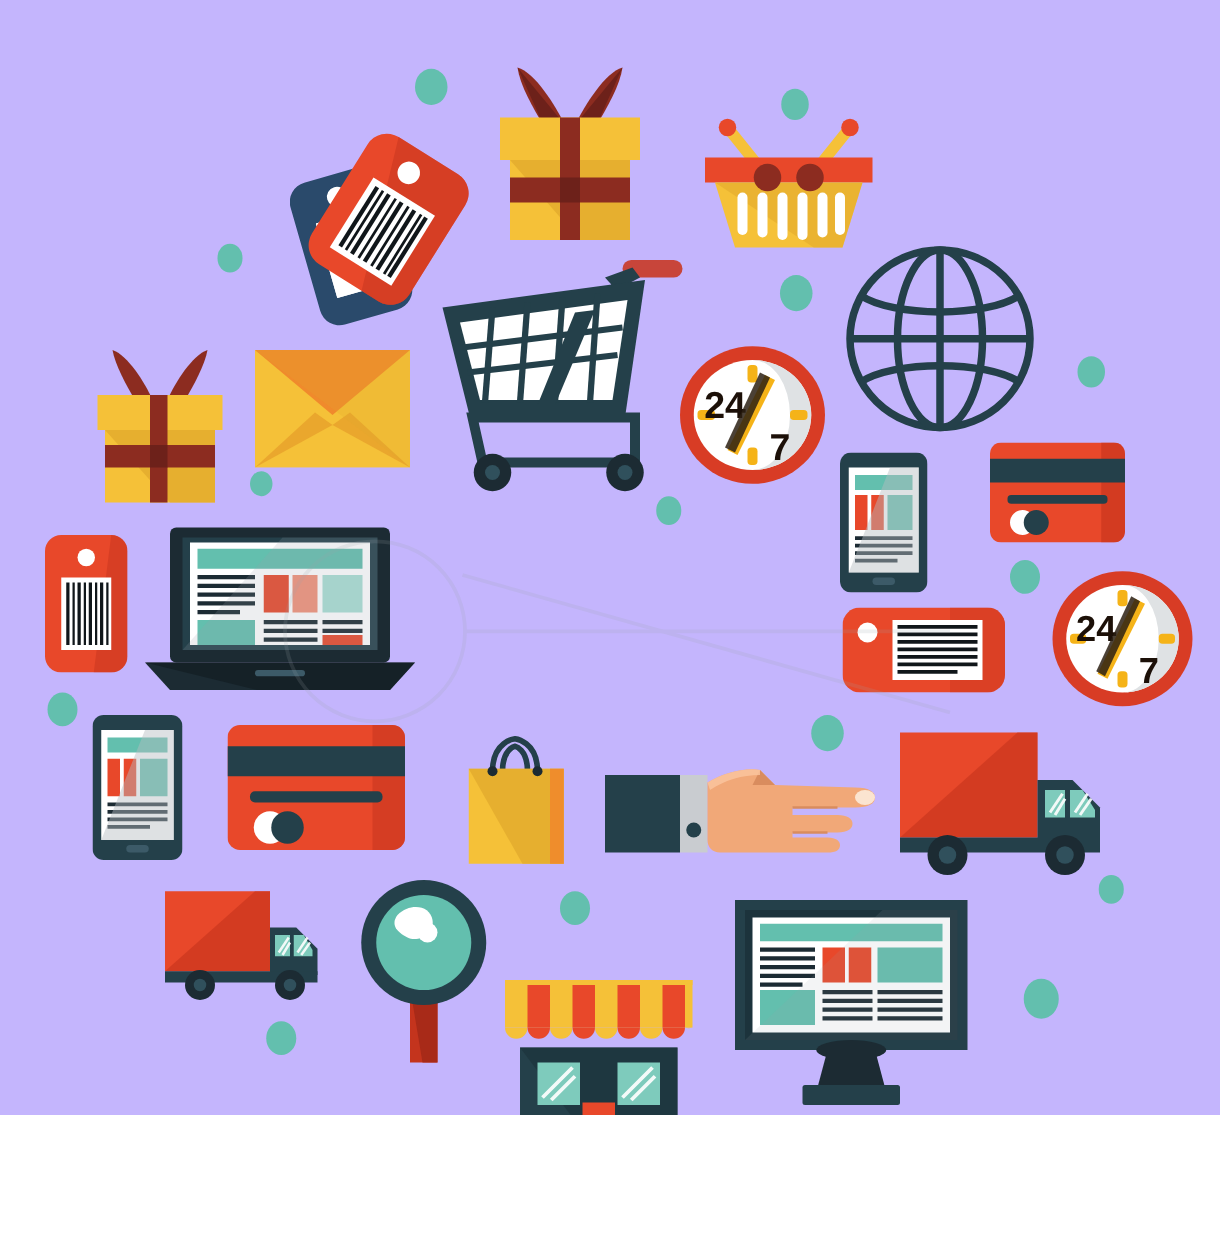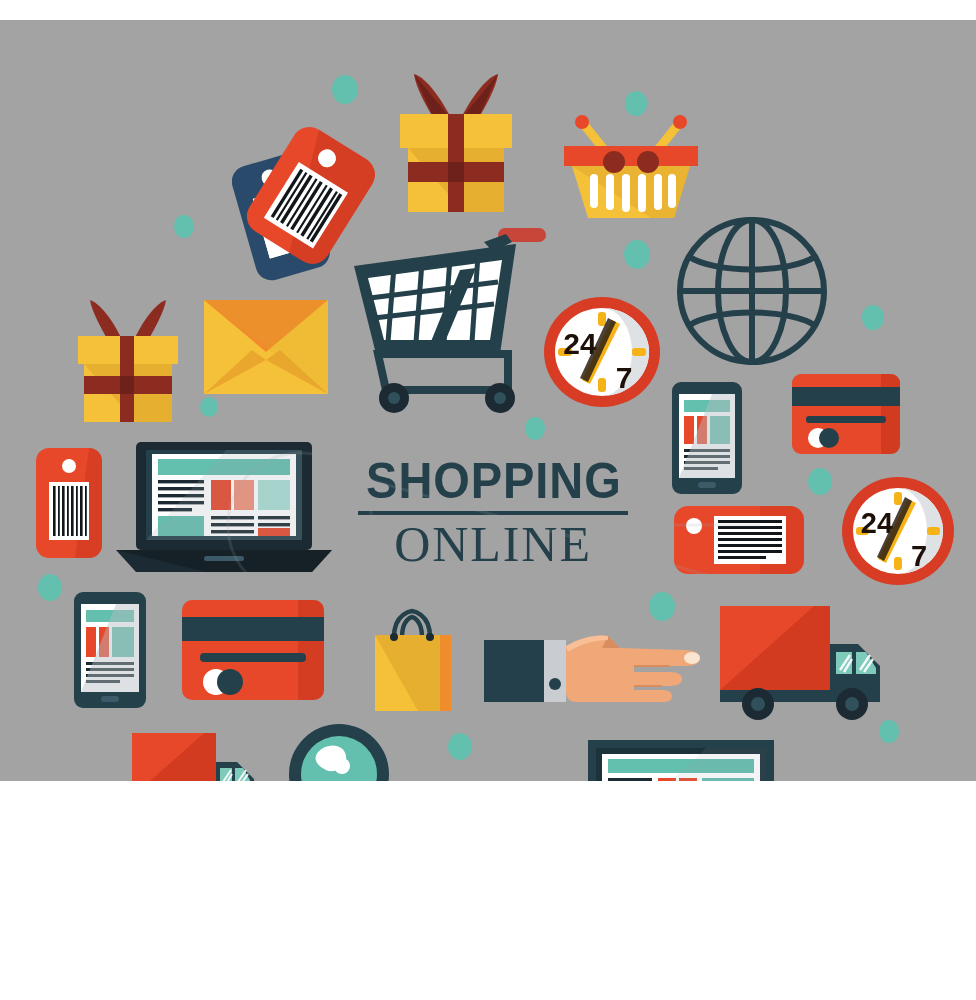--- a/index.html
+++ b/index.html
@@ -7,24 +7,23 @@
     margin: 0;
     padding: 0;
     background: #ffffff;
   }
   body {
     font-family: "Liberation Sans", sans-serif;
   }
   #canvas {
     position: relative;
     width: 976px;
-    height: 761px;
-    background: #a3a3a3;
+    height: 892px;
+    background: #c4b5fd;
     overflow: hidden;
-    margin-top: 20px;
   }
   .icon { position: absolute; }
 
   
   #title-block {
     position: absolute;
     left: 358px;
     top: 438px;
     width: 270px;
     text-align: center;
@@ -534,25 +533,20 @@
         <rect x="116" y="88" width="52" height="3.4"></rect>
         <rect x="116" y="95" width="52" height="3.4"></rect>
       </g>
       <path d="M120 10 L180 10 L180 114 L10 114 Z" fill="#9aa3aa" opacity="0.12"></path>
       <ellipse cx="95" cy="122" rx="28" ry="8" fill="#1c2b33"></ellipse>
       <path d="M76 122 L114 122 L122 152 L68 152 Z" fill="#1c2b33"></path>
       <rect x="56" y="150" width="78" height="16" rx="2" fill="#24404a"></rect>
     </svg>
   </div>
 
-  <div id="title-block">
-    <div id="title-top">SHOPPING</div>
-    <div id="title-rule"></div>
-    <div id="title-bottom">ONLINE</div>
-  </div>
 
   <svg class="wm" style="left:200px; top:420px; width:600px; height:170px;" viewBox="0 0 600 170">
     <g fill="none" stroke="#9aa3aa" stroke-width="3" opacity="0.55">
       <circle cx="100" cy="85" r="72"></circle>
       <path d="M172 85 L560 85"></path>
       <path d="M170 40 L560 150"></path>
     </g>
   </svg>
 
 </div>

